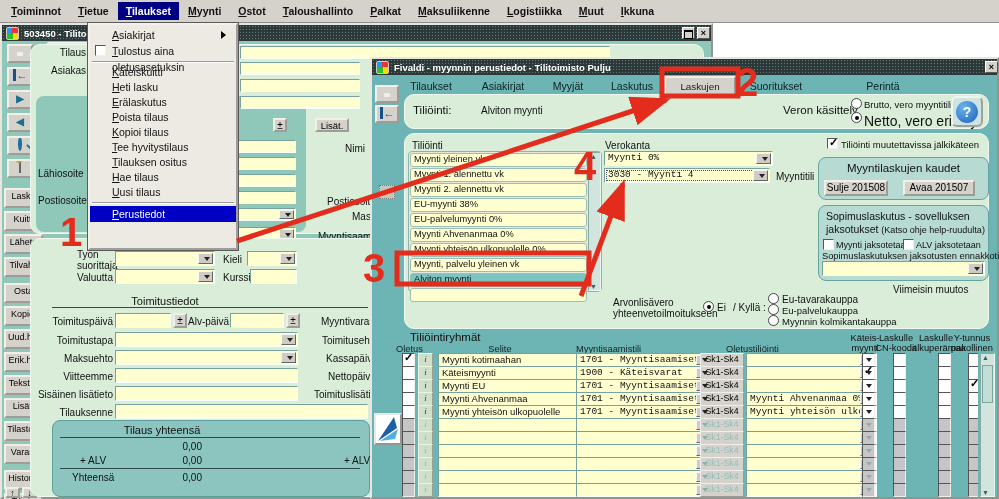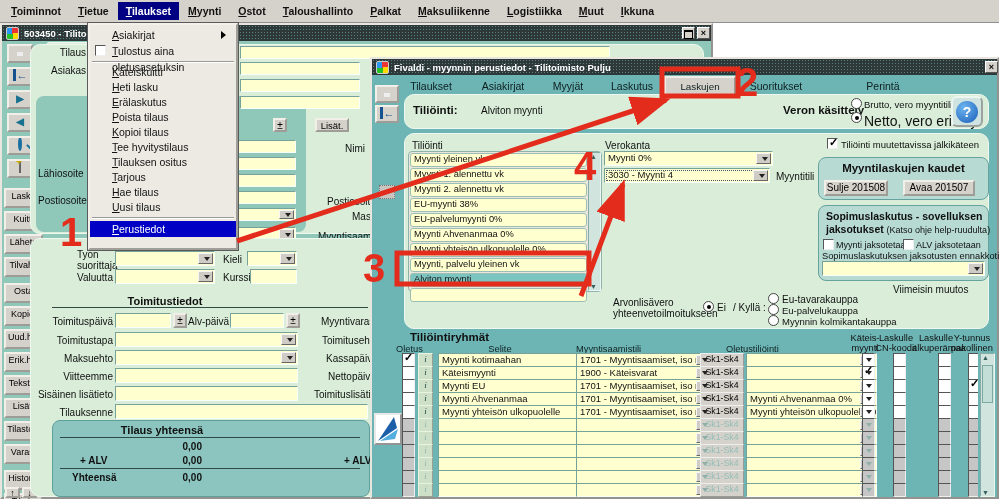--- a/index.html
+++ b/index.html
@@ -1,20 +1,20 @@
 <!DOCTYPE html>
 <html><head>
 <meta charset="utf-8">
 <style>
   html,body{margin:0;padding:0;background:#fff;}
   #canvas{position:relative;width:999px;height:499px;background:#ffffff;overflow:hidden;
           font-family:"Liberation Sans",sans-serif;font-size:10px;color:#111;outline:1px solid #9a9a9a;}
   .a{position:absolute;box-sizing:border-box;}
   .nw{white-space:nowrap;}
-  .b{font-weight:bold;}
+  .b{font-weight:normal;}
   .r{text-align:right;}
   .c{text-align:center;}
 
   
   .menubar{left:0;top:0;width:999px;height:23px;background:#d5d2cb;border-bottom:1px solid #8f8f8f;
            display:flex;align-items:center;padding-left:3px;gap:1px;}
   .mb-item{display:block;padding:3px 8px;font-size:10.5px;font-weight:bold;color:#101010;}
   .mb-item::first-letter{text-decoration:underline;}
   .mb-item[data-selected="true"]{background:#000082;color:#fff;}
 
@@ -24,21 +24,21 @@
             display:flex;align-items:center;gap:5px;padding:0 4px;}
   .winicon{width:11px;height:11px;border-radius:2px;flex:0 0 11px;
            background:conic-gradient(#e33 0 25%, #ffd900 0 50%, #27c227 0 75%, #2796f3 0);border:1px solid #ccc;}
   .wbtn{width:13px;height:12px;background:#d5d2cb;border:1px solid;border-color:#fff #555 #555 #fff;
         font-size:9px;line-height:10px;text-align:center;color:#000;font-weight:bold;}
   .icon-restore{width:7px;height:6px;border:1px solid #000;border-top-width:2px;margin:2px auto;}
 
   
   .fld{background:#ffffd0;border:1px solid;border-color:#77a29a #f6fff9 #f6fff9 #77a29a;
        font-size:9.5px;line-height:12px;padding:0 3px;overflow:hidden;white-space:nowrap;}
-  .dd{padding-right:12px;}
+  .dd{padding-right:12px;font-family:Liberation Mono, monospace;}
   .dd::after{content:"";position:absolute;top:1px;right:1px;bottom:1px;width:13px;background:#cfccc5;
              border:1px solid;border-color:#f6f6f6 #666 #666 #f6f6f6;}
   .dd::before{content:"";position:absolute;right:4px;top:50%;margin-top:-2px;z-index:1;
               border:3.5px solid transparent;border-top:4.5px solid #222;}
   .dd[data-dis="true"]::before{border-top-color:#8fb0a9;}
   .btn3d{background:#d5d2cb;border:2px outset #f2efe8;font-size:10px;text-align:center;color:#000;
          overflow:hidden;white-space:nowrap;}
   .cb{width:11px;height:11px;background:#fff;border:1px solid;border-color:#555 #eee #eee #555;}
   .cb[data-checked="true"]::after{content:"✓";position:absolute;left:1px;top:-3px;font-size:11px;font-weight:bold;color:#000;}
   .rb{width:11px;height:11px;border-radius:50%;background:#fff;border:1px solid #444;}
@@ -272,21 +272,20 @@
     <div class="msep" data-name="menu-separator"></div>
     <div>
 
     <div class="cmi" data-name="menu-item">Käteiskuitti</div>
         <div class="cmi" data-name="menu-item">Heti lasku</div>
         <div class="cmi" data-name="menu-item">Erälaskutus</div>
         <div class="cmi" data-name="menu-item">Poista tilaus</div>
         <div class="cmi" data-name="menu-item">Kopioi tilaus</div>
         <div class="cmi" data-name="menu-item">Tee hyvitystilaus</div>
         <div class="cmi" data-name="menu-item">Tilauksen ositus</div>
-        <div class="cmi" data-name="menu-item">Tarjous</div>
         <div class="cmi" data-name="menu-item">Hae tilaus</div>
         <div class="cmi" data-name="menu-item">Uusi tilaus</div>
       </div>
     <div class="msep" data-name="menu-separator"></div>
     <div class="cmi cmi-tall cmi-hl" data-name="menu-item-perustiedot">Perustiedot</div>
   </div>
 
   <div class="a" data-name="perustiedot-window" style="left:370px;top:57px;width:629px;height:442px;background:#6db4b4;border:2px outset #e9e6df;"></div>
   <div class="a titlebar" data-name="perustiedot-titlebar" style="left:372px;top:59px;width:625px;height:16px;">
     <span class="winicon" data-name="window-icon"></span>

